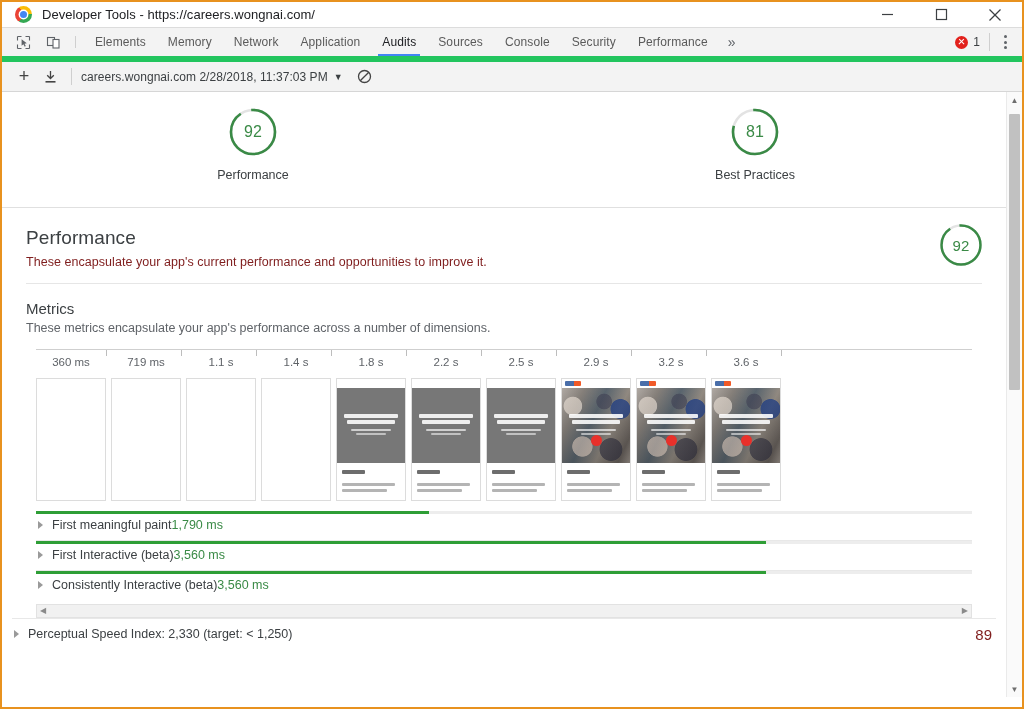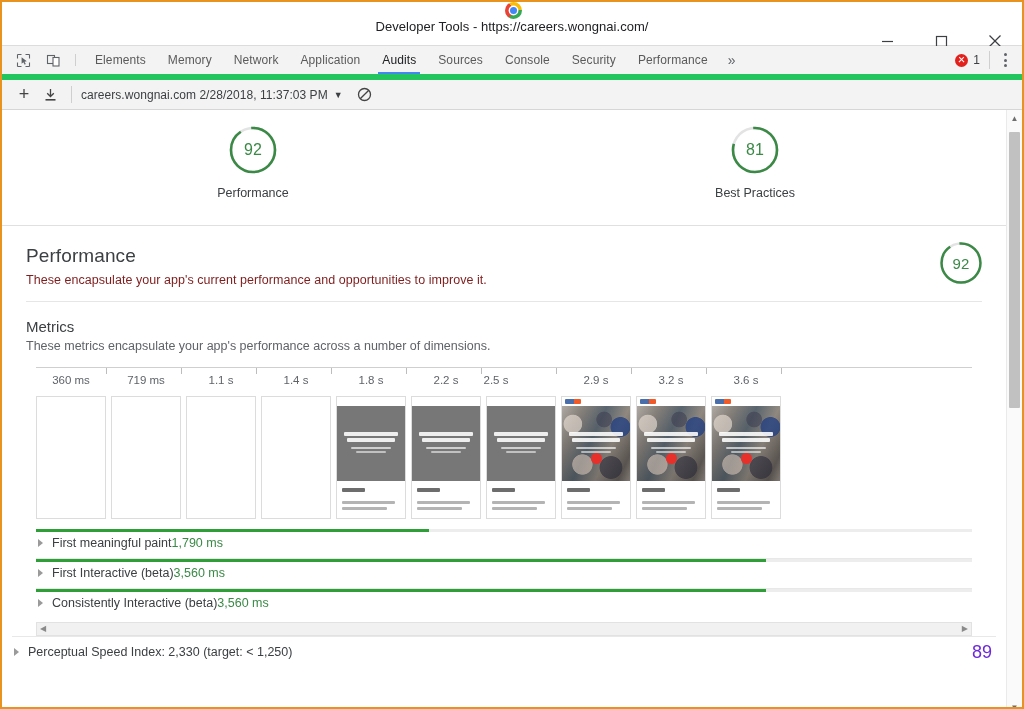--- a/index.html
+++ b/index.html
@@ -16,27 +16,26 @@
     width: 1024px;
     height: 709px;
     overflow: hidden;
     background: #fff;
     border: 2px solid #e8921f;
     box-sizing: border-box;
   }
 
   
   .titlebar {
-    height: 44px;
+    height: 26px;
     display: flex;
     align-items: center;
     background: #ffffff;
     border-bottom: 1px solid #dcdcdc;
     box-sizing: border-box;
-    flex-direction: column;
   }
   .chrome-logo {
     width: 17px; height: 17px;
     margin-left: 13px; margin-right: 10px;
     border-radius: 50%;
     position: relative;
     background:
       conic-gradient(from 210deg,
         #ea4335 0deg 120deg,
         #fbbc05 120deg 240deg,
@@ -495,22 +494,22 @@
     display: flex;
     align-items: center;
     position: relative;
     font-size: 12.5px;
     color: #3c4043;
     padding-left: 16px;
   }
   .arow .tri { left: 2px; }
   .ascore {
     margin-left: auto;
-    color: #6d28d9;
-    font-size: 18px;
+    color: #7f1d1d;
+    font-size: 15px;
     padding-right: 4px;
   }
 
   
   .vscroll {
     position: absolute;
     right: 0; top: 0; bottom: 0;
     width: 16px;
     background: #fafafa;
     border-left: 1px solid #eaeaea;
@@ -674,21 +673,21 @@
               <div class="fs-lab" style="left: 110px;">719 ms</div>
               <div class="fs-tick" style="left: 145px;"></div>
               <div class="fs-lab" style="left: 185px;">1.1 s</div>
               <div class="fs-tick" style="left: 220px;"></div>
               <div class="fs-lab" style="left: 260px;">1.4 s</div>
               <div class="fs-tick" style="left: 295px;"></div>
               <div class="fs-lab" style="left: 335px;">1.8 s</div>
               <div class="fs-tick" style="left: 370px;"></div>
               <div class="fs-lab" style="left: 410px;">2.2 s</div>
               <div class="fs-tick" style="left: 445px;"></div>
-              <div class="fs-lab" style="left: 460px;">2.5 s</div>
+              <div class="fs-lab" style="left: 485px;">2.5 s</div>
               <div class="fs-tick" style="left: 520px;"></div>
               <div class="fs-lab" style="left: 560px;">2.9 s</div>
               <div class="fs-tick" style="left: 595px;"></div>
               <div class="fs-lab" style="left: 635px;">3.2 s</div>
               <div class="fs-tick" style="left: 670px;"></div>
               <div class="fs-lab" style="left: 710px;">3.6 s</div>
               <div class="fs-tick" style="left: 745px;"></div>
             </div>
           <div class="fs-frames" id="fs-frames">
               <div class="frame"></div>

